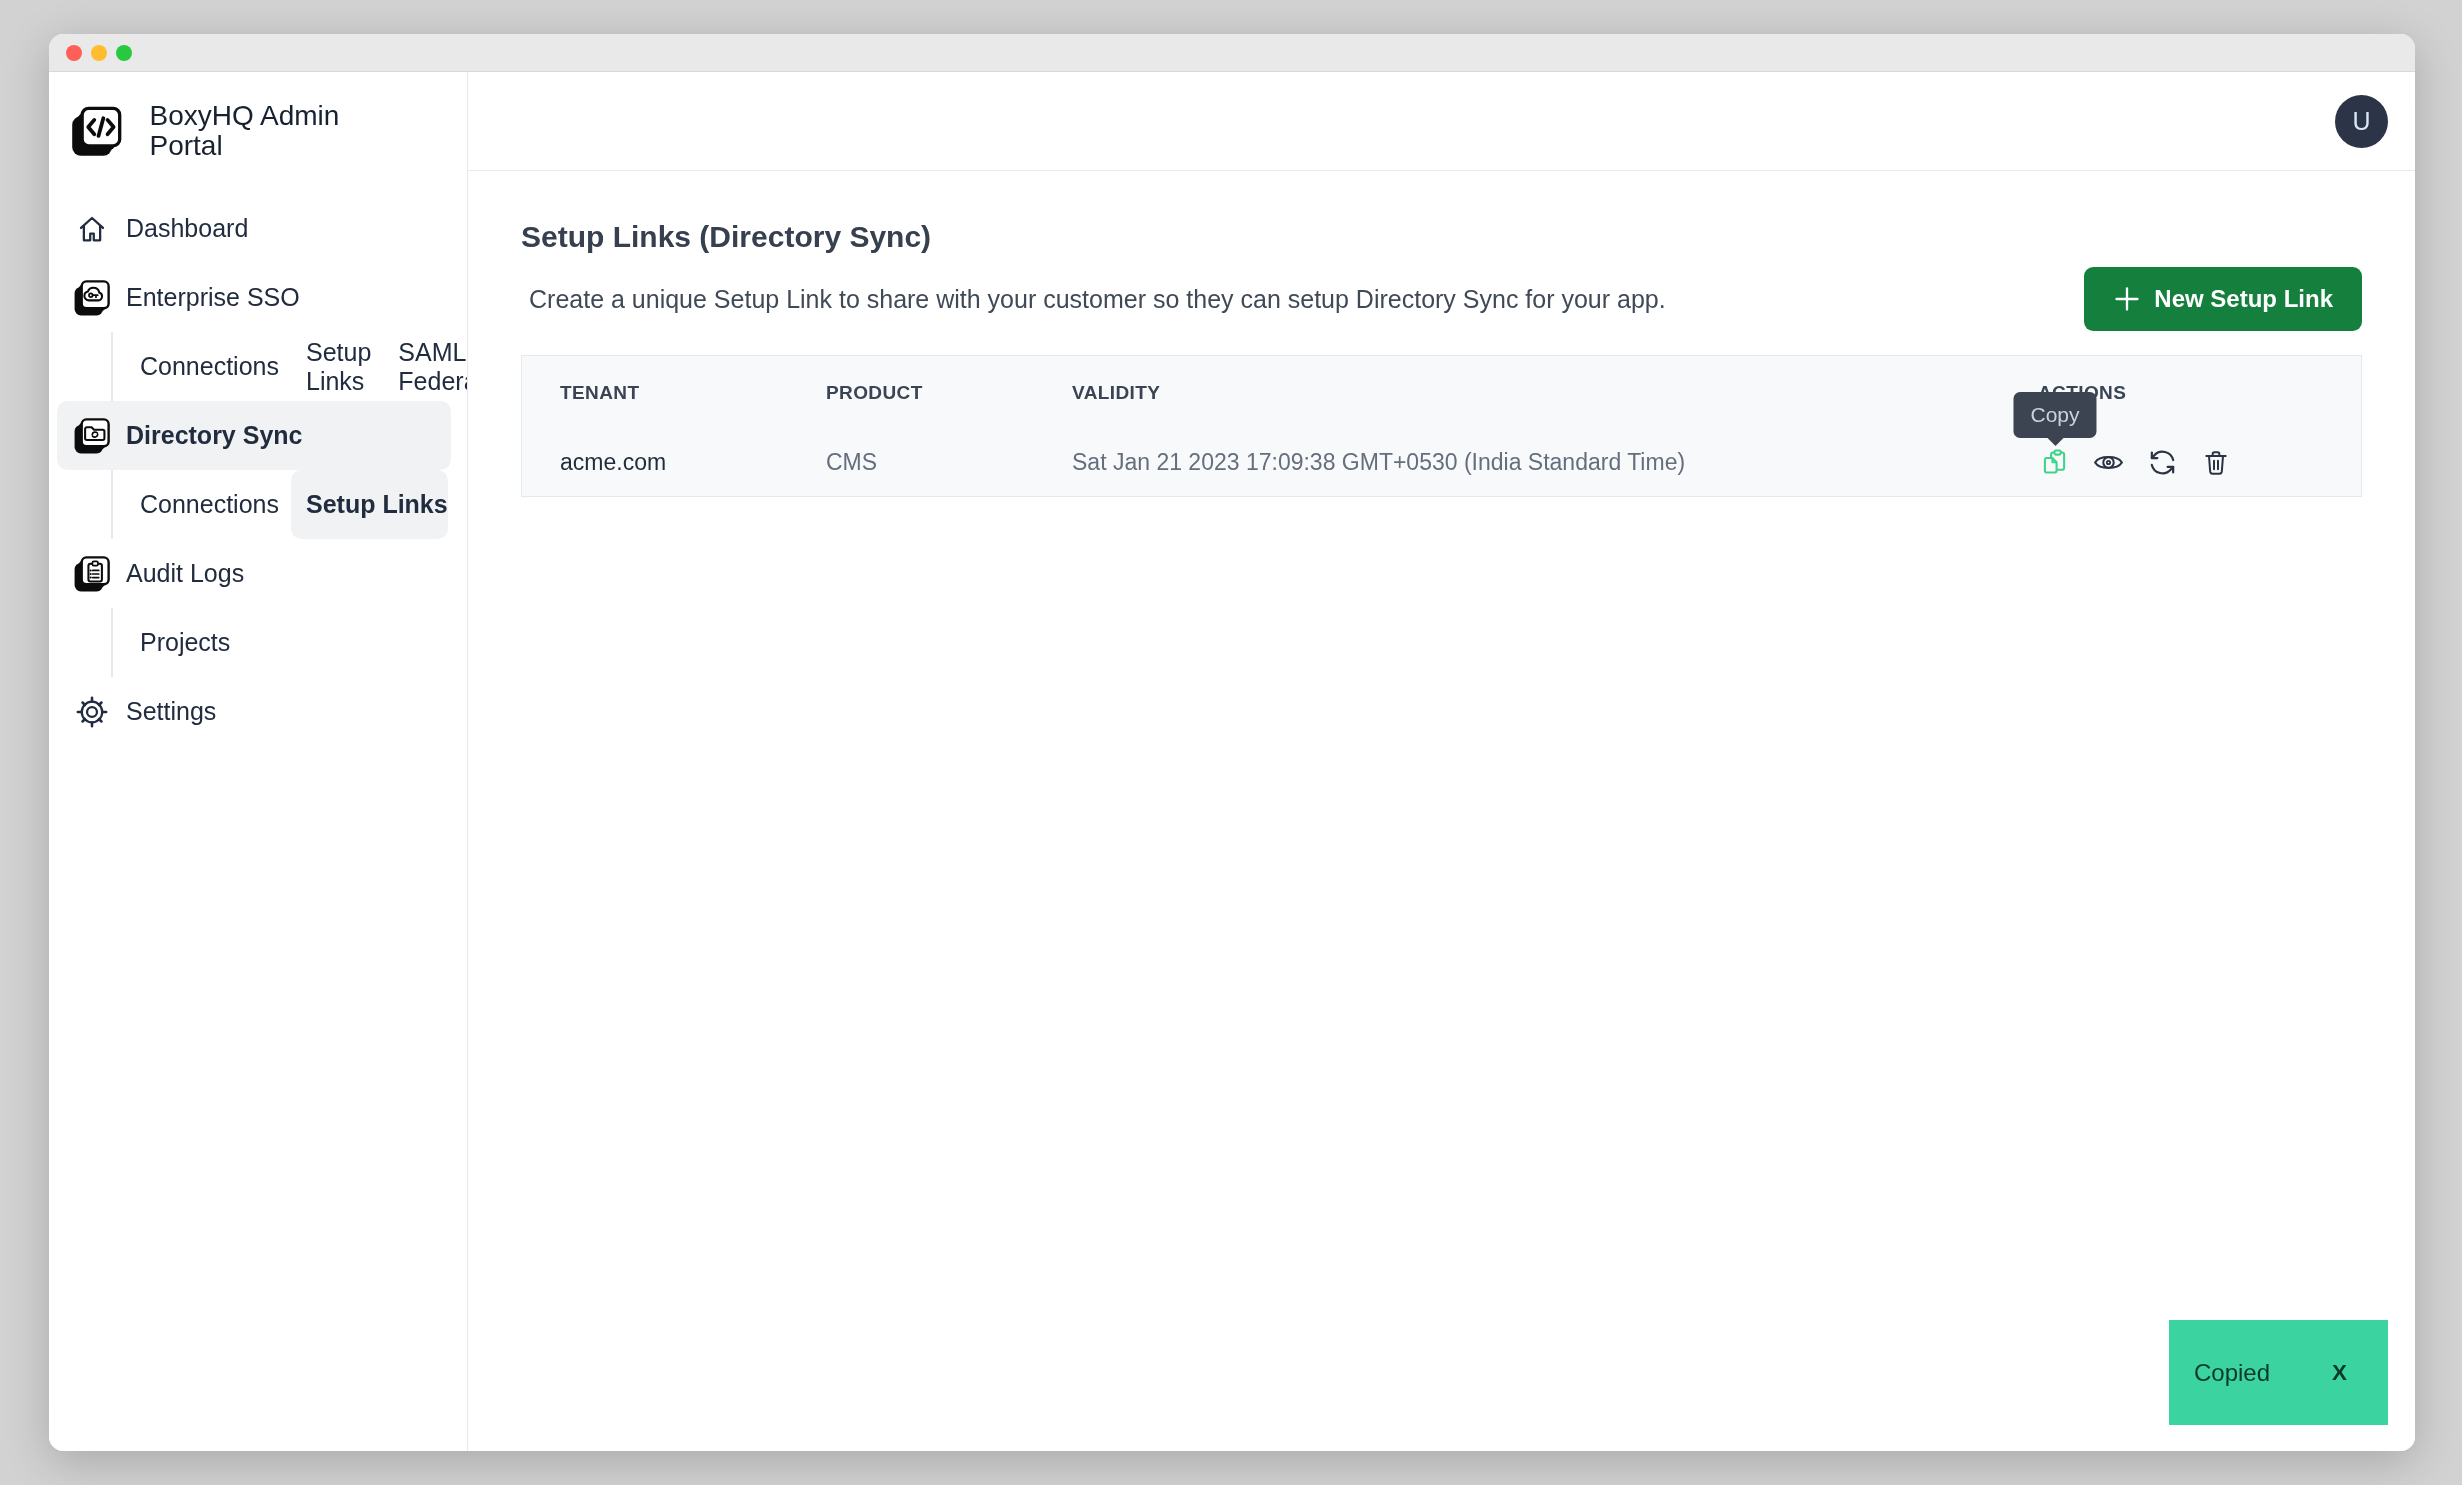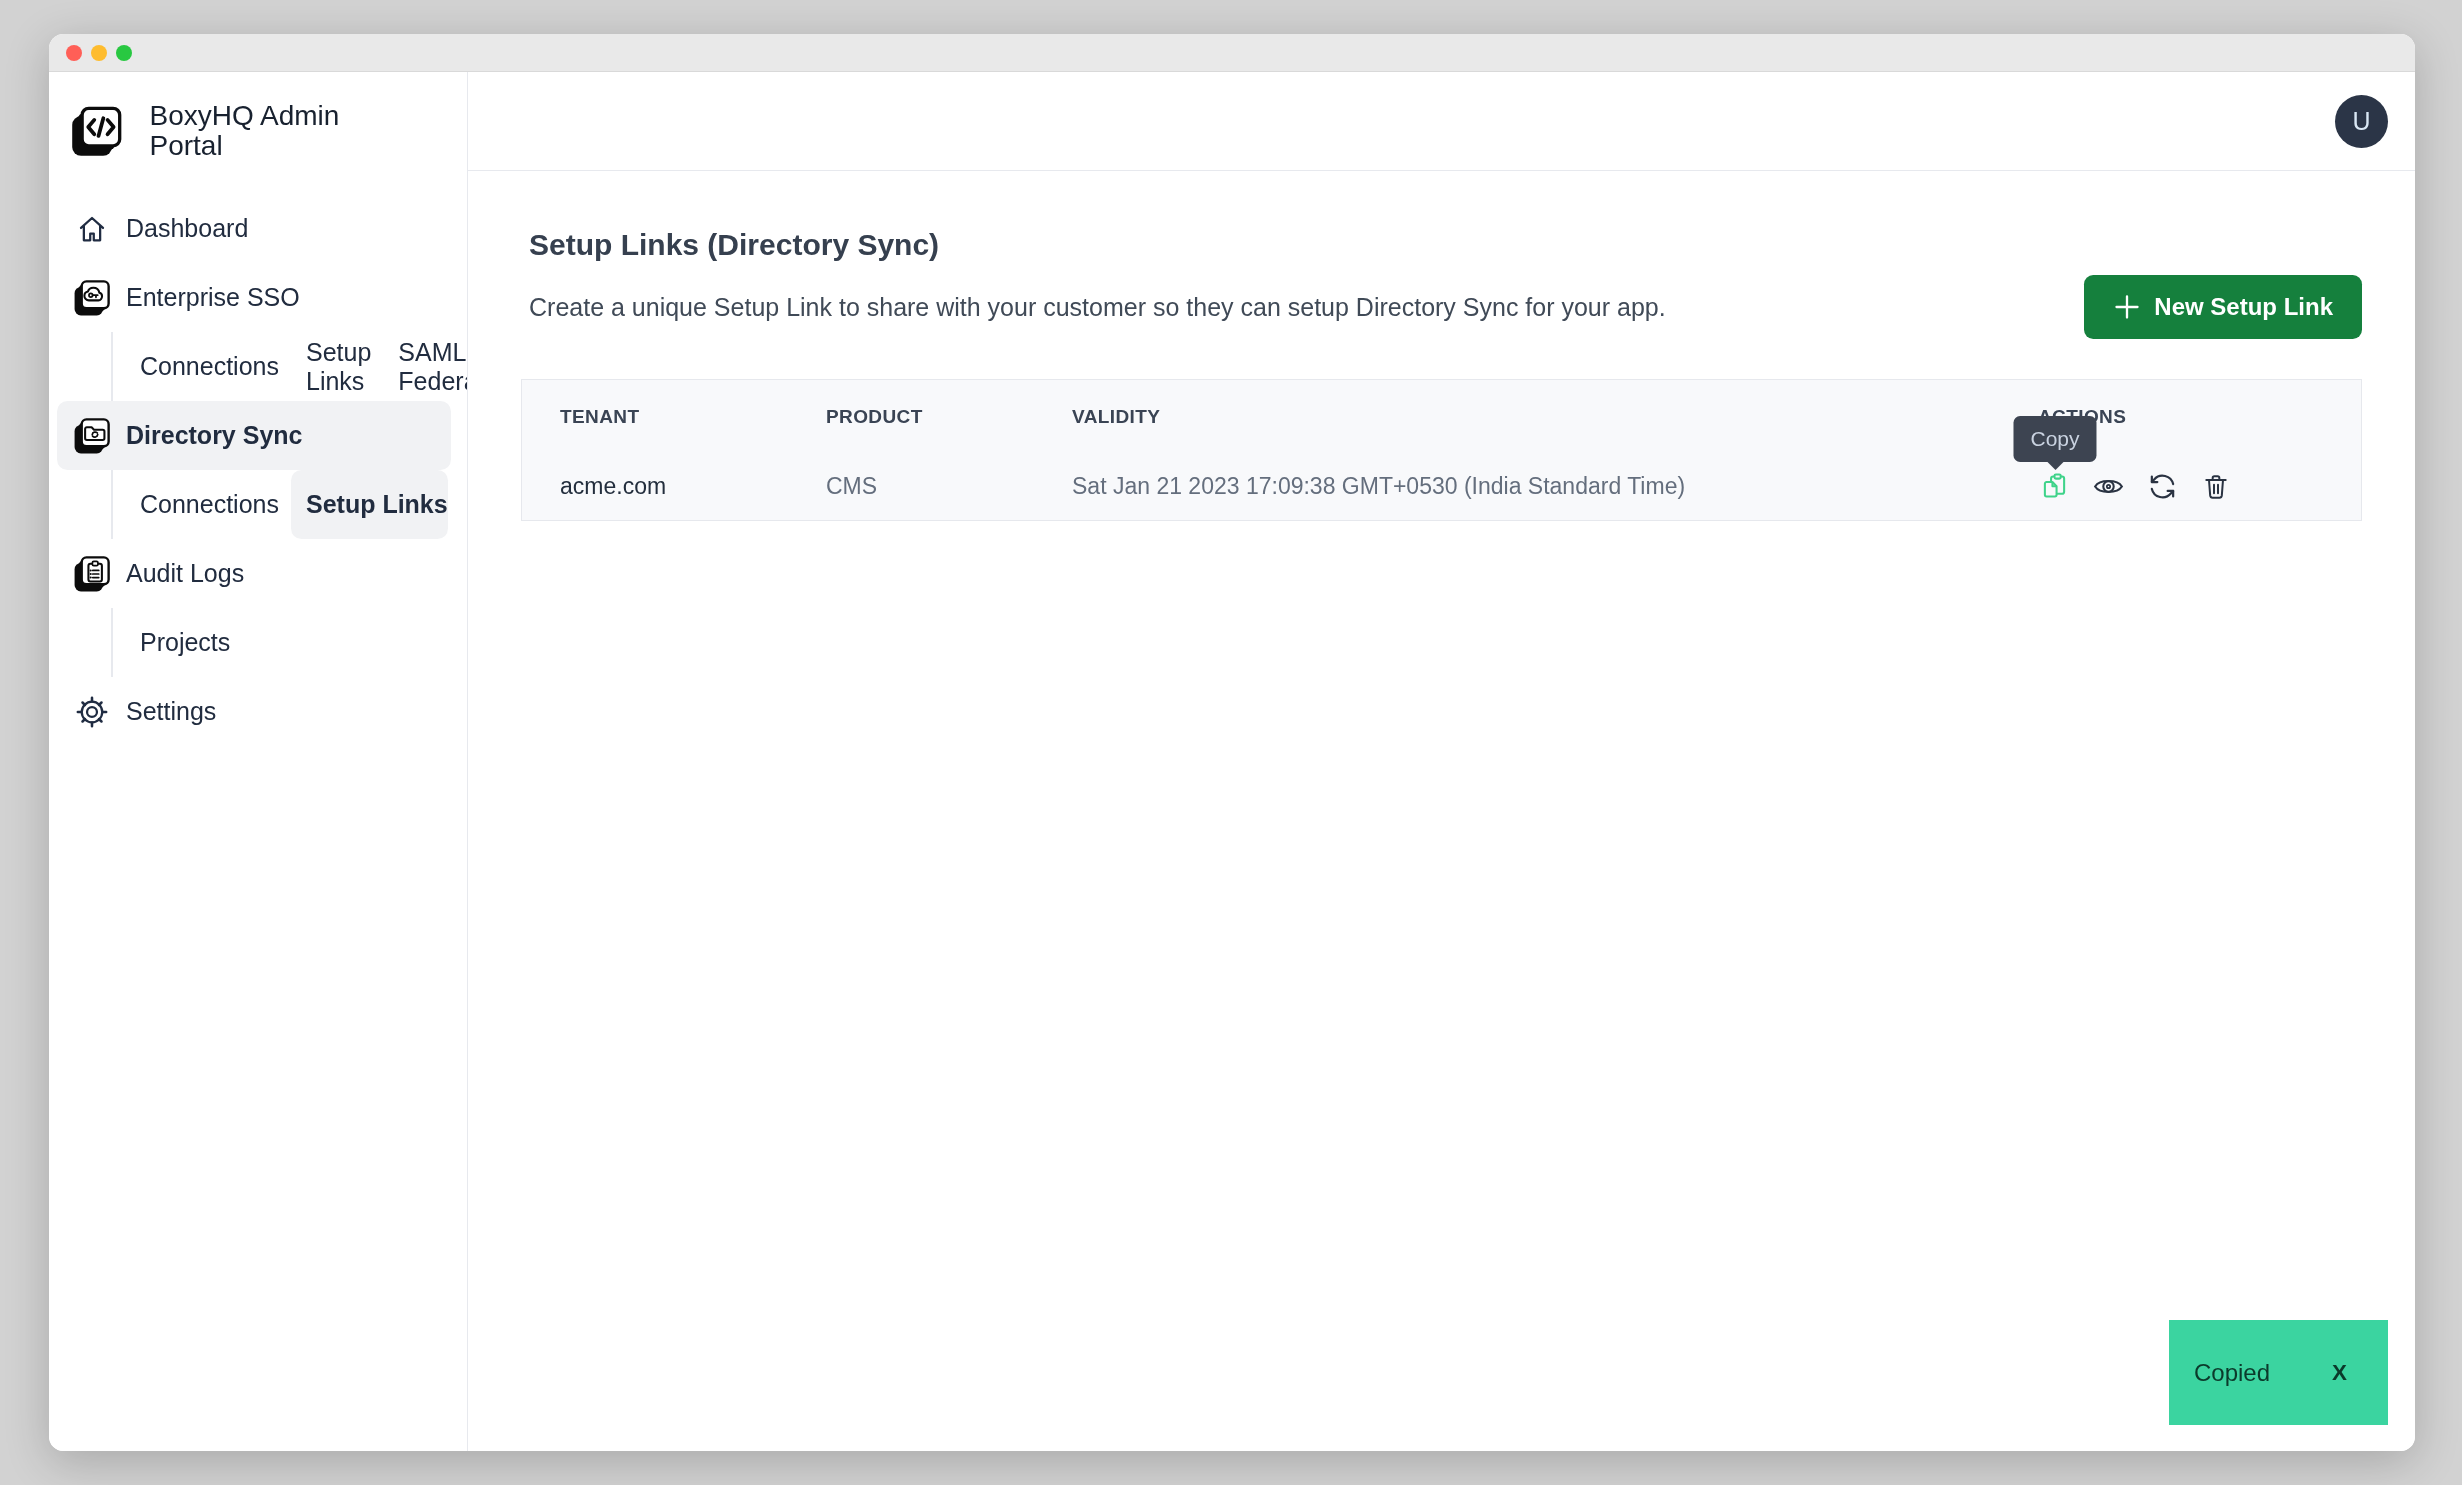--- a/index.html
+++ b/index.html
@@ -64,32 +64,32 @@
     flex: 0 0 99px; height: 99px; border-bottom: 1.3px solid #e7e9ee;
     display: flex; align-items: center; justify-content: flex-end; padding-right: 27px;
   }
   .avatar {
     width: 53px; height: 53px; border-radius: 50%;
     background: #2b3547; color: #d9e7f4; font-size: 25px;
     display: flex; align-items: center; justify-content: center; cursor: pointer;
   }
 
   .content { padding: 47px 53px 0 53px; }
-  .page-title { margin: 8px; font-size: 30px; line-height: 37px; font-weight: 700; color: #36404f; }
+  .page-title { margin: 0; font-size: 30px; line-height: 37px; font-weight: 700; color: #36404f; }
   .desc-row { margin-top: 12px; display: flex; align-items: center; justify-content: space-between; }
   .page-desc { margin: 8px; font-size: 25px; color: #404a57; }
   .btn-new {
     height: 64px; padding: 0 29px; border-radius: 9.2px; border: none;
     background: #15803d; color: #ffffff; font-size: 24px; font-weight: 600;
     font-family: inherit; display: flex; align-items: center; gap: 13px; cursor: pointer;
     white-space: nowrap;
   }
 
   
-  .table { margin-top: 40px; background: #f8f9fb; border: 1.3px solid #e6e8ed; }
+  .table { margin-top: 24px; background: #f8f9fb; border: 1.3px solid #e6e8ed; }
   .thead, .trow {
     display: grid; grid-template-columns: 266px 246px 966px 1fr;
     align-items: center; padding-left: 38px;
   }
   .thead { height: 73px; }
   .th { font-size: 19px; font-weight: 700; color: #3a4454; letter-spacing: 0.4px; }
   .trow { height: 67px; }
   .td-tenant { font-size: 23px; color: #232e3d; }
   .td { font-size: 23px; color: #646e7d; }
   .actions { display: flex; align-items: center; gap: 20px; }

